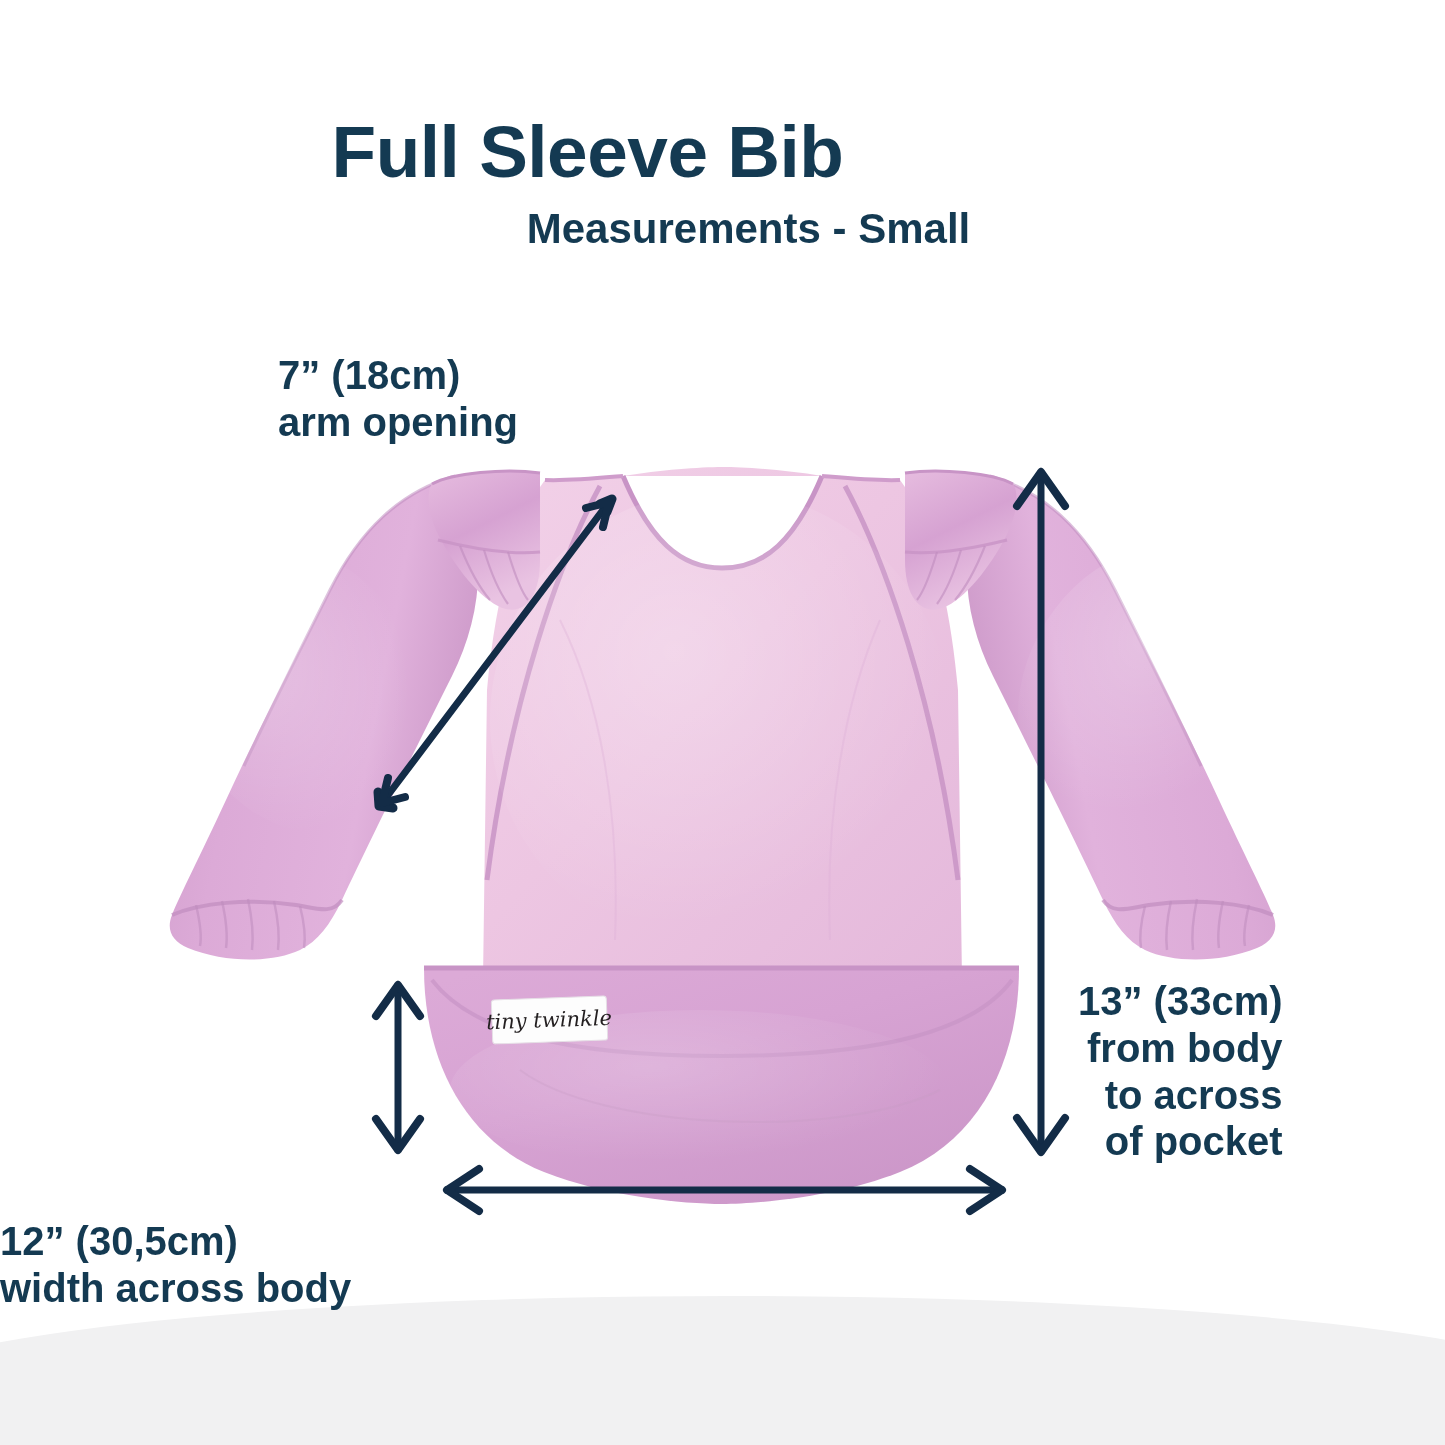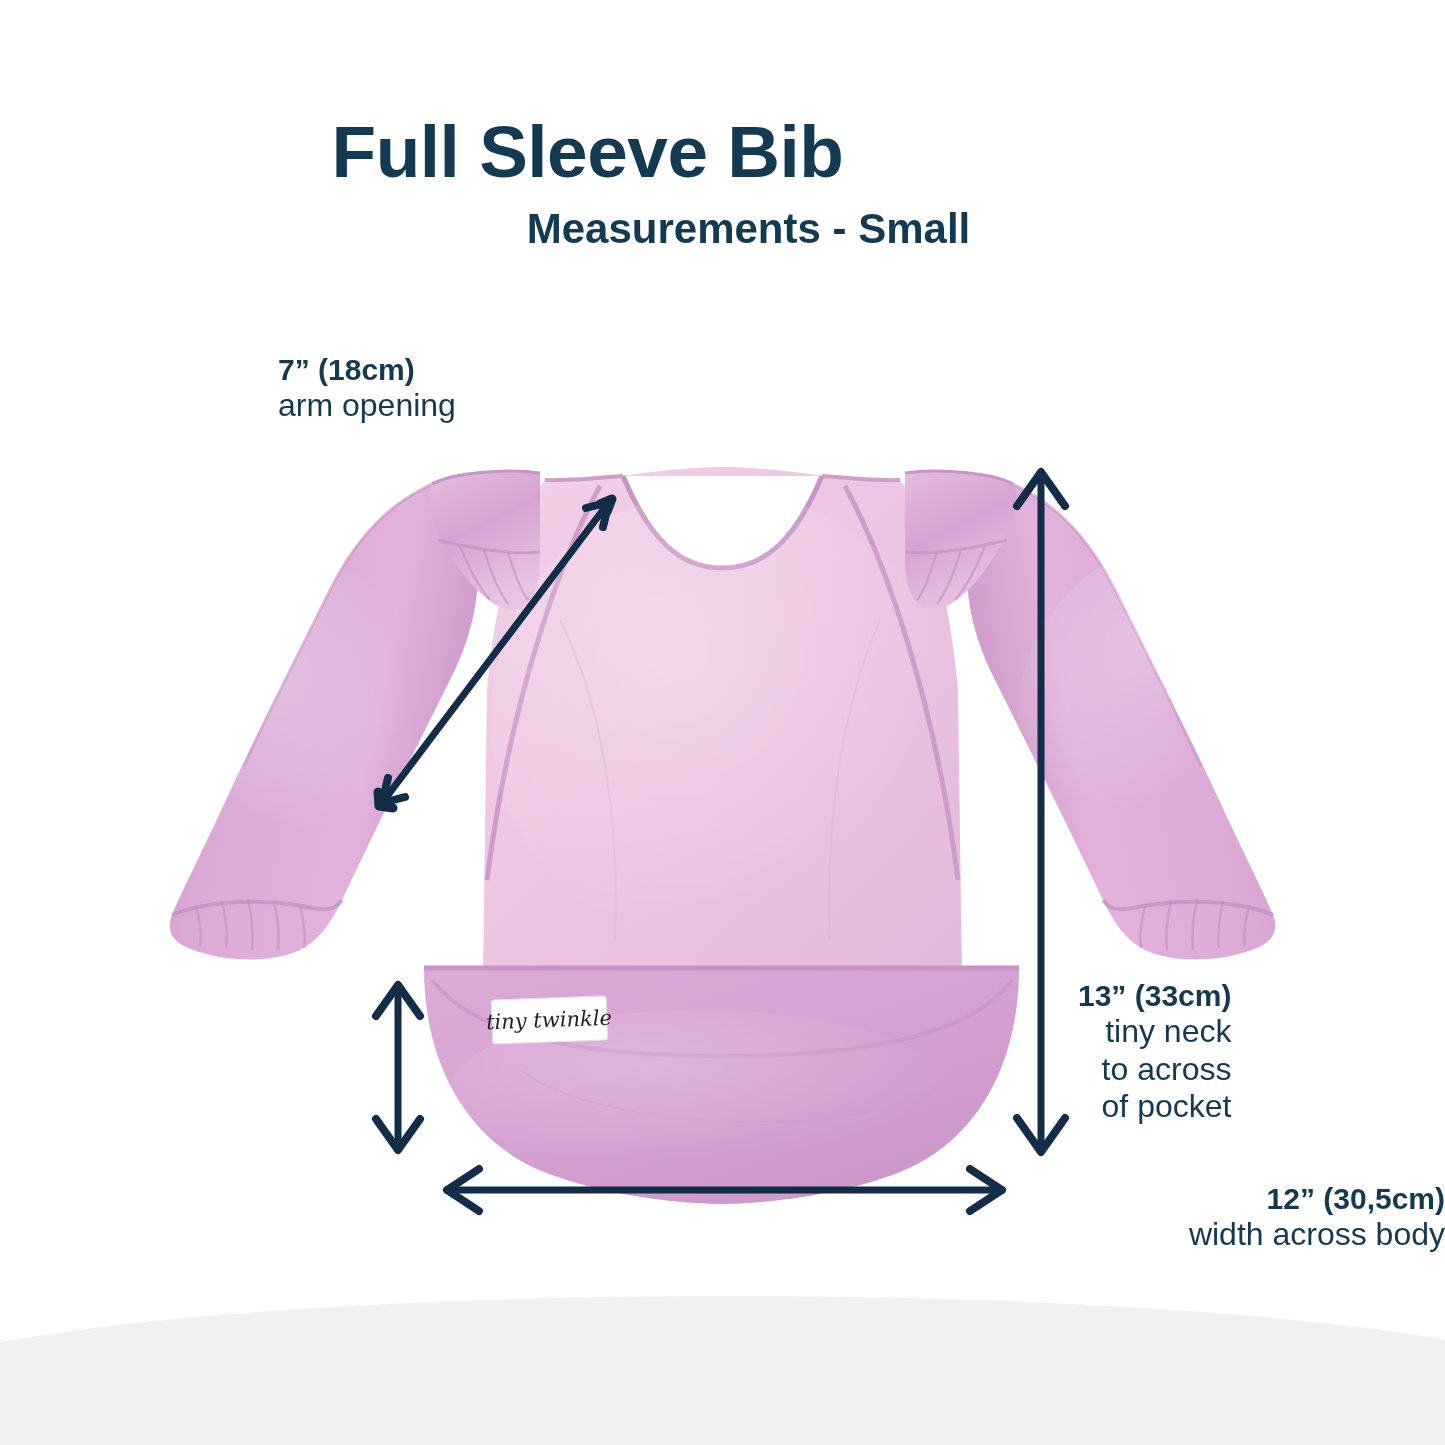--- a/index.html
+++ b/index.html
@@ -34,27 +34,27 @@
     position:absolute;left:0;top:205px;width:1445px;
     text-align:center;
     font-size:42px;font-weight:bold;
     color:#143a52;
     z-index:6;
     padding-left:26px;
   }
 
   
   .callout{position:absolute;color:#143a52;z-index:7;line-height:1.17;}
-  .callout .val{font-size:30px;font-weight:bold;display:block;white-space:nowrap;}
-  .callout .desc{font-size:32px;font-weight:normal;display:block;white-space:nowrap;}
+  .callout .val{font-size:40px;font-weight:bold;display:block;white-space:nowrap;}
+  .callout .desc{font-size:40px;font-weight:bold;display:block;white-space:nowrap;}
 
   #label-arm{left:278px;top:352px;text-align:left;}
   #label-neck{left:1078px;top:978px;text-align:right;}
   #label-pocket{left:143px;top:1068px;text-align:left;}
-  #label-width{left:0;top:1181px;width:1445px;text-align:right;}
+  #label-width{left:0;top:1218px;width:1445px;text-align:left;}
   #label-width .val,#label-width .desc{display:block;}
 
   
   #bib{position:absolute;left:0;top:0;width:1445px;height:1445px;z-index:3;}
 
   
   #arrows{position:absolute;left:0;top:0;width:1445px;height:1445px;z-index:8;}
 </style>
 </head>
 <body>
@@ -263,21 +263,21 @@
     </g>
   </svg>
 
   <div class="callout" id="label-arm">
     <span class="val">7” (18cm)</span>
     <span class="desc">arm opening</span>
   </div>
 
   <div class="callout" id="label-neck">
     <span class="val">13” (33cm)</span>
-    <span class="desc">tiny neck</span>
+    <span class="desc">from body</span>
     <span class="desc">to across</span>
     <span class="desc">of pocket</span>
   </div>
 
 
   <div class="callout" id="label-width">
     <span class="val">12” (30,5cm)</span>
     <span class="desc">width across body</span>
   </div>
 

